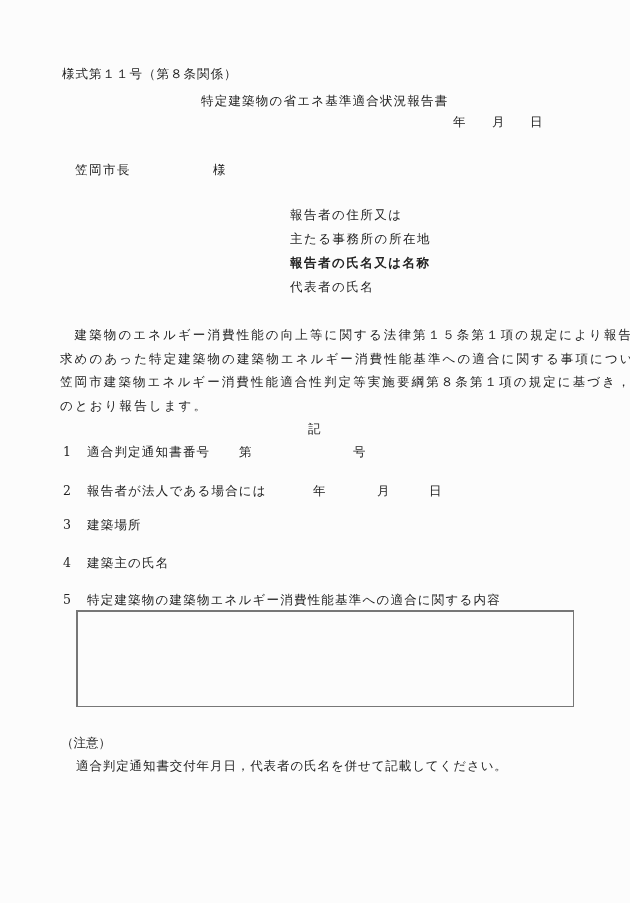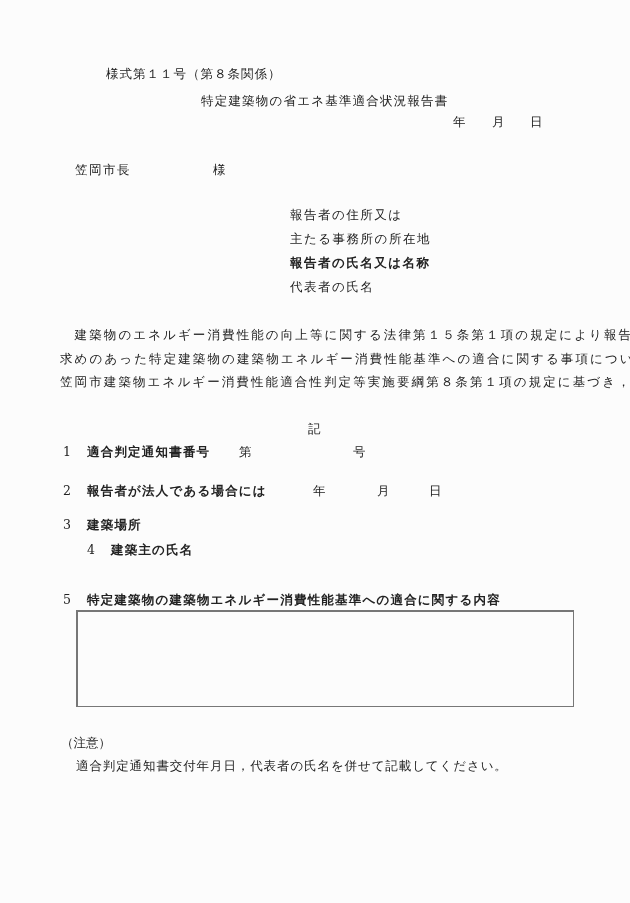--- a/index.html
+++ b/index.html
@@ -10,39 +10,39 @@
     body {
       width: 630px;
       height: 903px;
       position: relative;
       overflow: hidden;
       font-family: "DejaVu Serif", "Liberation Serif", serif;
       color: #222;
       font-size: 12.5px;
     }
     .abs { position: absolute; white-space: nowrap; }
-    .form-number { left: 62px; top: 66px; letter-spacing: 1px; margin-left: 44px; }
+    .form-number { left: 62px; top: 66px; letter-spacing: 1px; }
     .doc-title { left: 201px; top: 93px; letter-spacing: 1.2px; }
     .date-row { top: 114px; left: 0; width: 630px; height: 18px; }
     .date-row span { position: absolute; }
     .addressee-name { left: 75px; top: 162px; letter-spacing: 1.5px; }
     .addressee-honorific { left: 213px; top: 162px; }
     .reporter-block { left: 290px; top: 207px; }
     .reporter-line { position: absolute; left: 0; white-space: nowrap; letter-spacing: 1.5px; }
     .body-para {
       left: 60px; top: 323px; width: 520px;
       white-space: normal;
       line-height: 23.5px;
       letter-spacing: 2.1px;
     }
     .body-para .line { display: block; white-space: nowrap; }
     .ki { left: 308px; top: 421px; }
     .item { position: absolute; left: 63px; white-space: nowrap; }
     .item .num { display: inline-block; width: 24px; }
-    .item .label { letter-spacing: 1.2px; font-weight: bold; }
+    .item .label { letter-spacing: 1.2px; }
     .item .field { position: absolute; white-space: nowrap; }
     .content-box {
       position: absolute;
       left: 76px; top: 610px;
       width: 495px; height: 94px;
       border: 1px solid #777;
       border-left-width: 2px;
       border-top-width: 2px;
       background: #fcfcfc;
     }
@@ -69,20 +69,21 @@
   <div class="reporter-line" style="top:0px;">報告者の住所又は</div>
   <div class="reporter-line" style="top:24px;">主たる事務所の所在地</div>
   <div class="reporter-line" style="top:48px;font-weight:bold;">報告者の氏名又は名称</div>
   <div class="reporter-line" style="top:72px;">代表者の氏名</div>
 </div>
 
 <div class="abs body-para">
   <span class="line">　建築物のエネルギー消費性能の向上等に関する法律第１５条第１項の規定により報告の</span>
   <span class="line">求めのあった特定建築物の建築物エネルギー消費性能基準への適合に関する事項について，</span>
   <span class="line">笠岡市建築物エネルギー消費性能適合性判定等実施要綱第８条第１項の規定に基づき，次</span>
+  <span class="line">のとおり報告します。</span>
 </div>
 
 <div class="abs ki">記</div>
 
 <div class="item" style="top:444px;">
   <span class="num">1</span><span class="label">適合判定通知書番号</span>
   <span class="field" style="left:176px;">第</span>
   <span class="field" style="left:290px;">号</span>
 </div>
 
@@ -90,21 +91,21 @@
   <span class="num">2</span><span class="label">報告者が法人である場合には</span>
   <span class="field" style="left:250px;">年</span>
   <span class="field" style="left:314px;">月</span>
   <span class="field" style="left:366px;">日</span>
 </div>
 
 <div class="item" style="top:517px;">
   <span class="num">3</span><span class="label">建築場所</span>
 </div>
 
-<div class="item" style="top:542px;margin-left:24px;">
+<div class="item" style="top:555px;">
   <span class="num">4</span><span class="label">建築主の氏名</span>
 </div>
 
 <div class="item" style="top:592px;">
   <span class="num">5</span><span class="label">特定建築物の建築物エネルギー消費性能基準への適合に関する内容</span>
 </div>
 
 <div class="content-box"></div>
 
 <div class="abs note-heading">（注意）</div>

